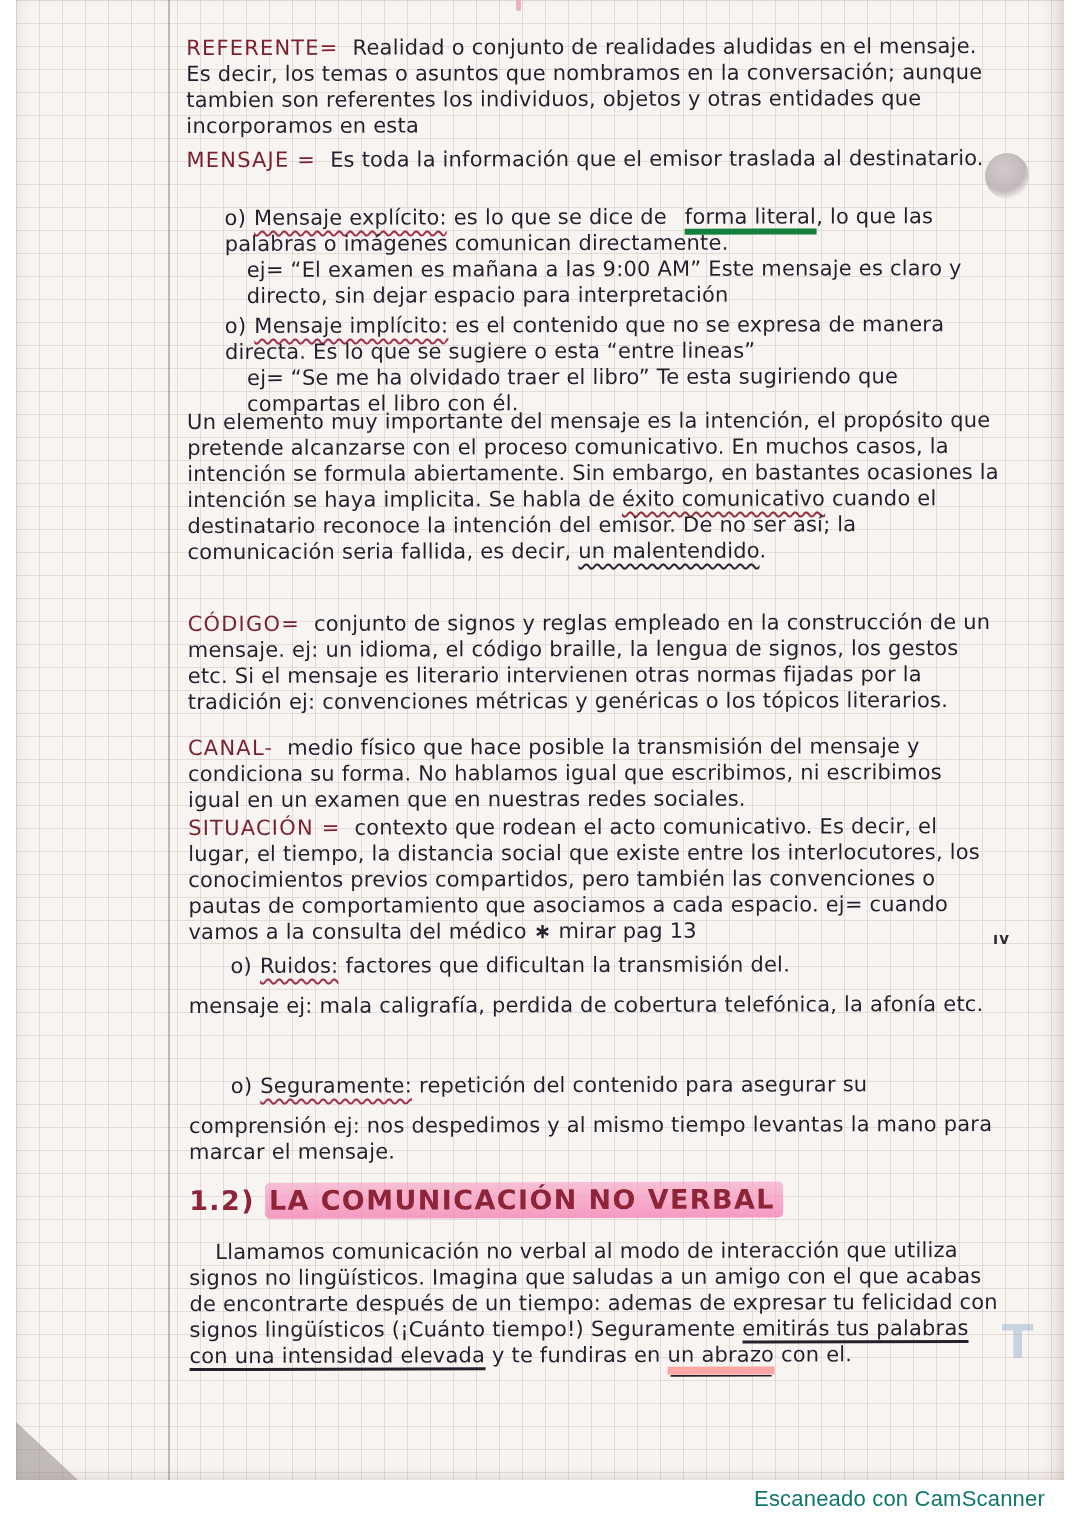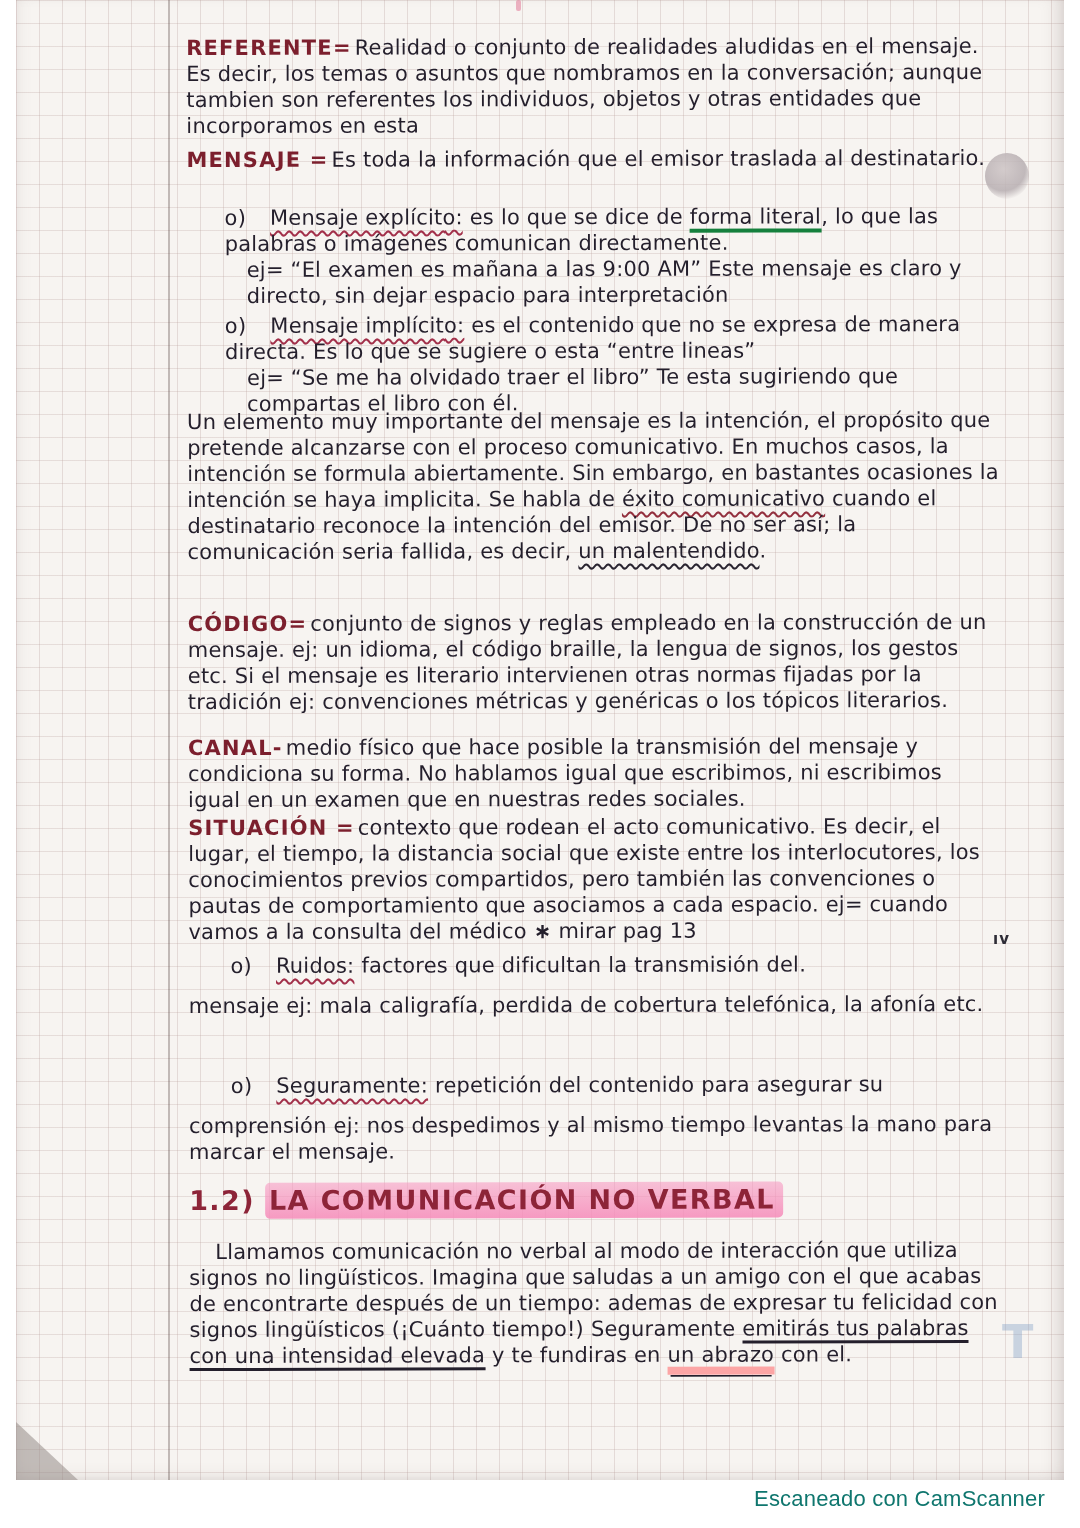--- a/index.html
+++ b/index.html
@@ -48,29 +48,28 @@
     font-size:46px;color:rgba(125,158,198,0.38);font-weight:bold;
   }
   
   .content{
     position:absolute;left:186px;top:0;width:822px;
     color:#241f2c;font-size:21px;line-height:26px;letter-spacing:0.2px;
     transform:rotate(-0.15deg);
   }
   .blk{position:absolute;left:0;width:812px;margin:0;}
   .term{
-    color:#7c1f2d;font-weight:bold;letter-spacing:1.2px;margin-right:3px;
+    color:#7c1f2d;font-weight:normal;letter-spacing:1.2px;margin-right:14px;
   }
   .bullet{margin-right:8px;}
   .lbl{
     text-decoration:underline wavy #a2304a;text-underline-offset:5px;
     margin-right:7px;
-    margin-left:16px;
   }
-  .u-red{border-bottom:4px solid #15803d;}
+  .u-red{border-bottom:6px solid #15803d;margin-left:11px;}
   .wavy-red{text-decoration:underline wavy #93303e;text-underline-offset:5px;}
   .wavy-dark{text-decoration:underline wavy #2a2531;text-underline-offset:5px;text-align:right;}
   .u-dark{border-bottom:3px solid #241f2c;}
   .u-dark2{border-bottom:8px solid #fca5a5;box-shadow:0 5px 0 -3px #241f2c;}
   .example{padding-left:22px;}
   .indent1{padding-left:38px;}
   .hang{padding-left:0;text-indent:42px;}
   .first-indent{text-indent:26px;}
   .h12{
     font-size:27px;line-height:34px;color:#8d2438;font-weight:bold;letter-spacing:1.4px;

